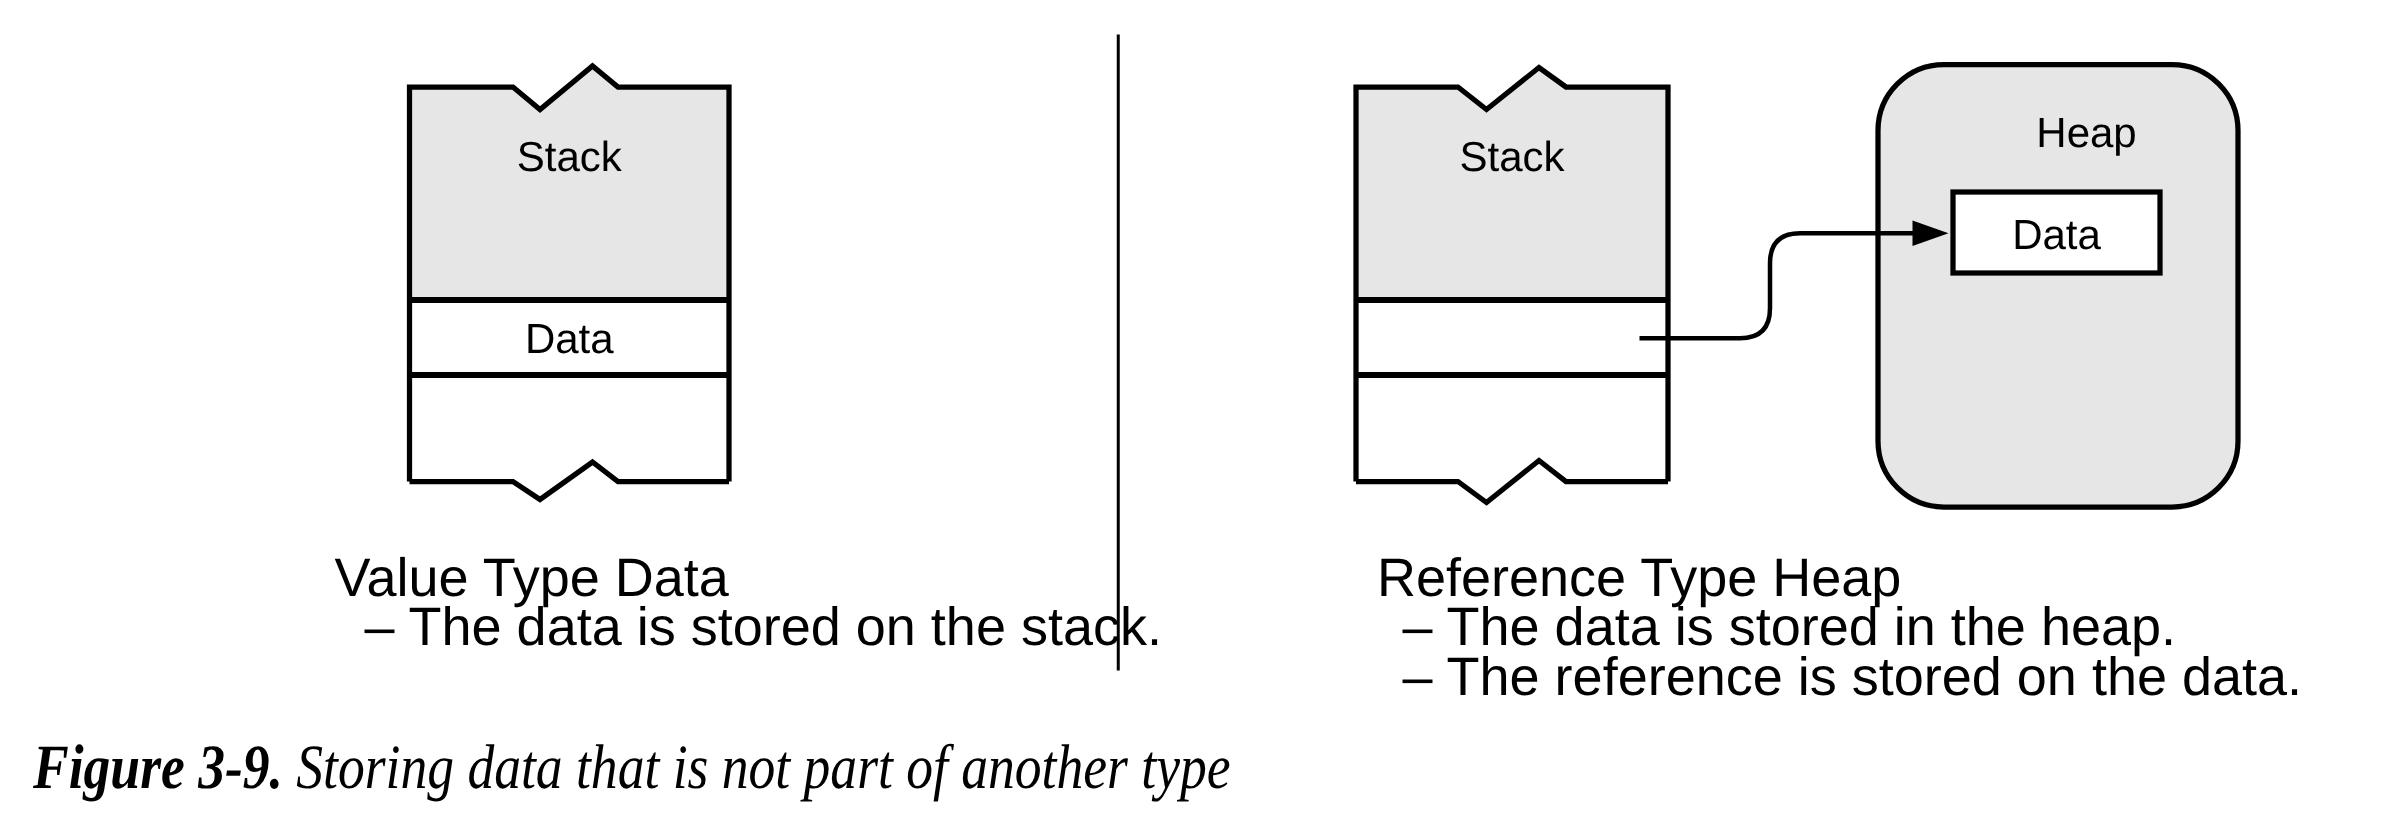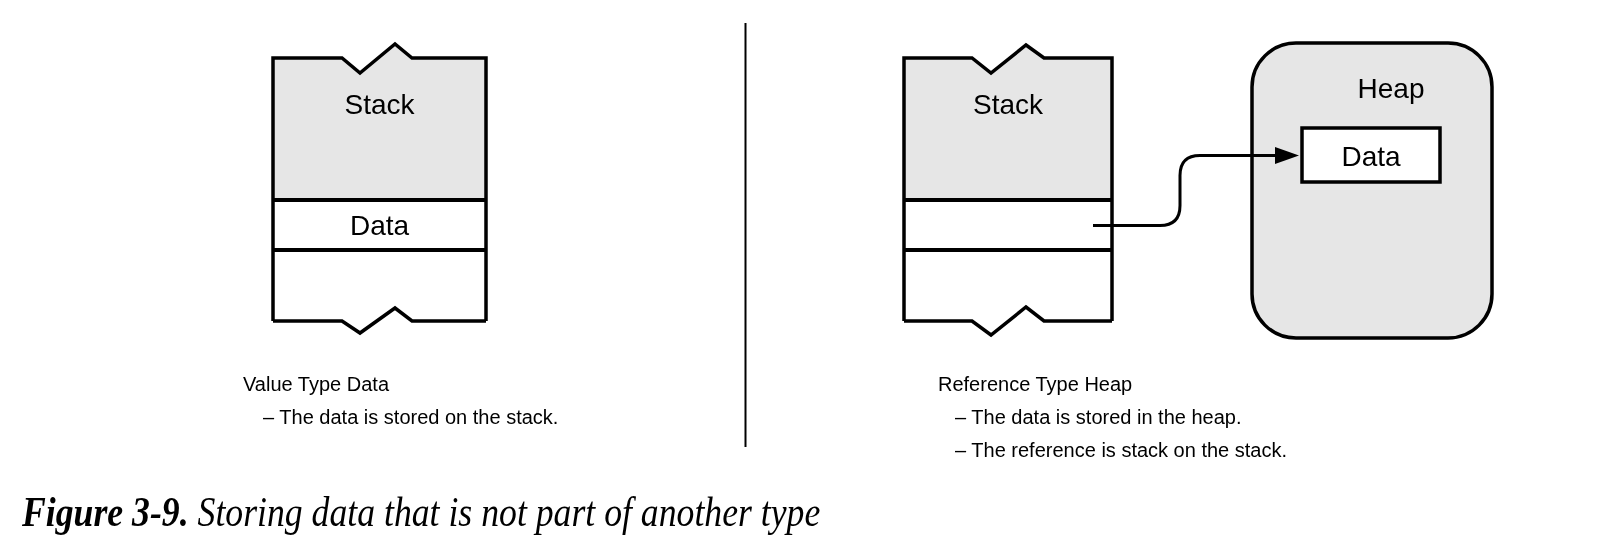--- a/index.html
+++ b/index.html
@@ -21,25 +21,24 @@
   .dlabel {
     position: absolute;
     font-size: 28px;
     line-height: 33px;
     color: var(--c-text, #000);
     text-align: center;
     white-space: nowrap;
   }
   .caption {
     position: absolute;
-    font-size: 20px;
+    font-size: 36px;
     line-height: 33px;
     color: var(--c-text, #000);
     white-space: nowrap;
-    margin-left: 20px;
   }
   .caption .bullet-line { margin-left: 20px; }
   .caption.caption-right .bullet-line { margin-left: 17px; }
   .figure-caption {
     position: absolute;
     left: 22px;
     top: 489px;
     font-family: "Liberation Serif", "DejaVu Serif", serif;
     font-style: italic;
     font-size: 42px;
@@ -88,21 +87,21 @@
   <div class="dlabel" style="left:1302px; top:140px; width:138px;">Data</div>
 
   <div class="caption caption-left" style="left:223px; top:368px;">
     <div>Value Type Data</div>
     <div class="bullet-line">– The data is stored on the stack.</div>
   </div>
 
   <div class="caption caption-right" style="left:918px; top:368px;">
     <div>Reference Type Heap</div>
     <div class="bullet-line">– The data is stored in the heap.</div>
-    <div class="bullet-line">– The reference is stack on the stack.</div>
+    <div class="bullet-line">– The reference is stored on the data.</div>
   </div>
 
   <div class="figure-caption">
     <span class="fig-label">Figure 3-9.</span>
     <span>Storing data that is not part of another type</span>
   </div>
 
 </div>
 
 </body></html>

